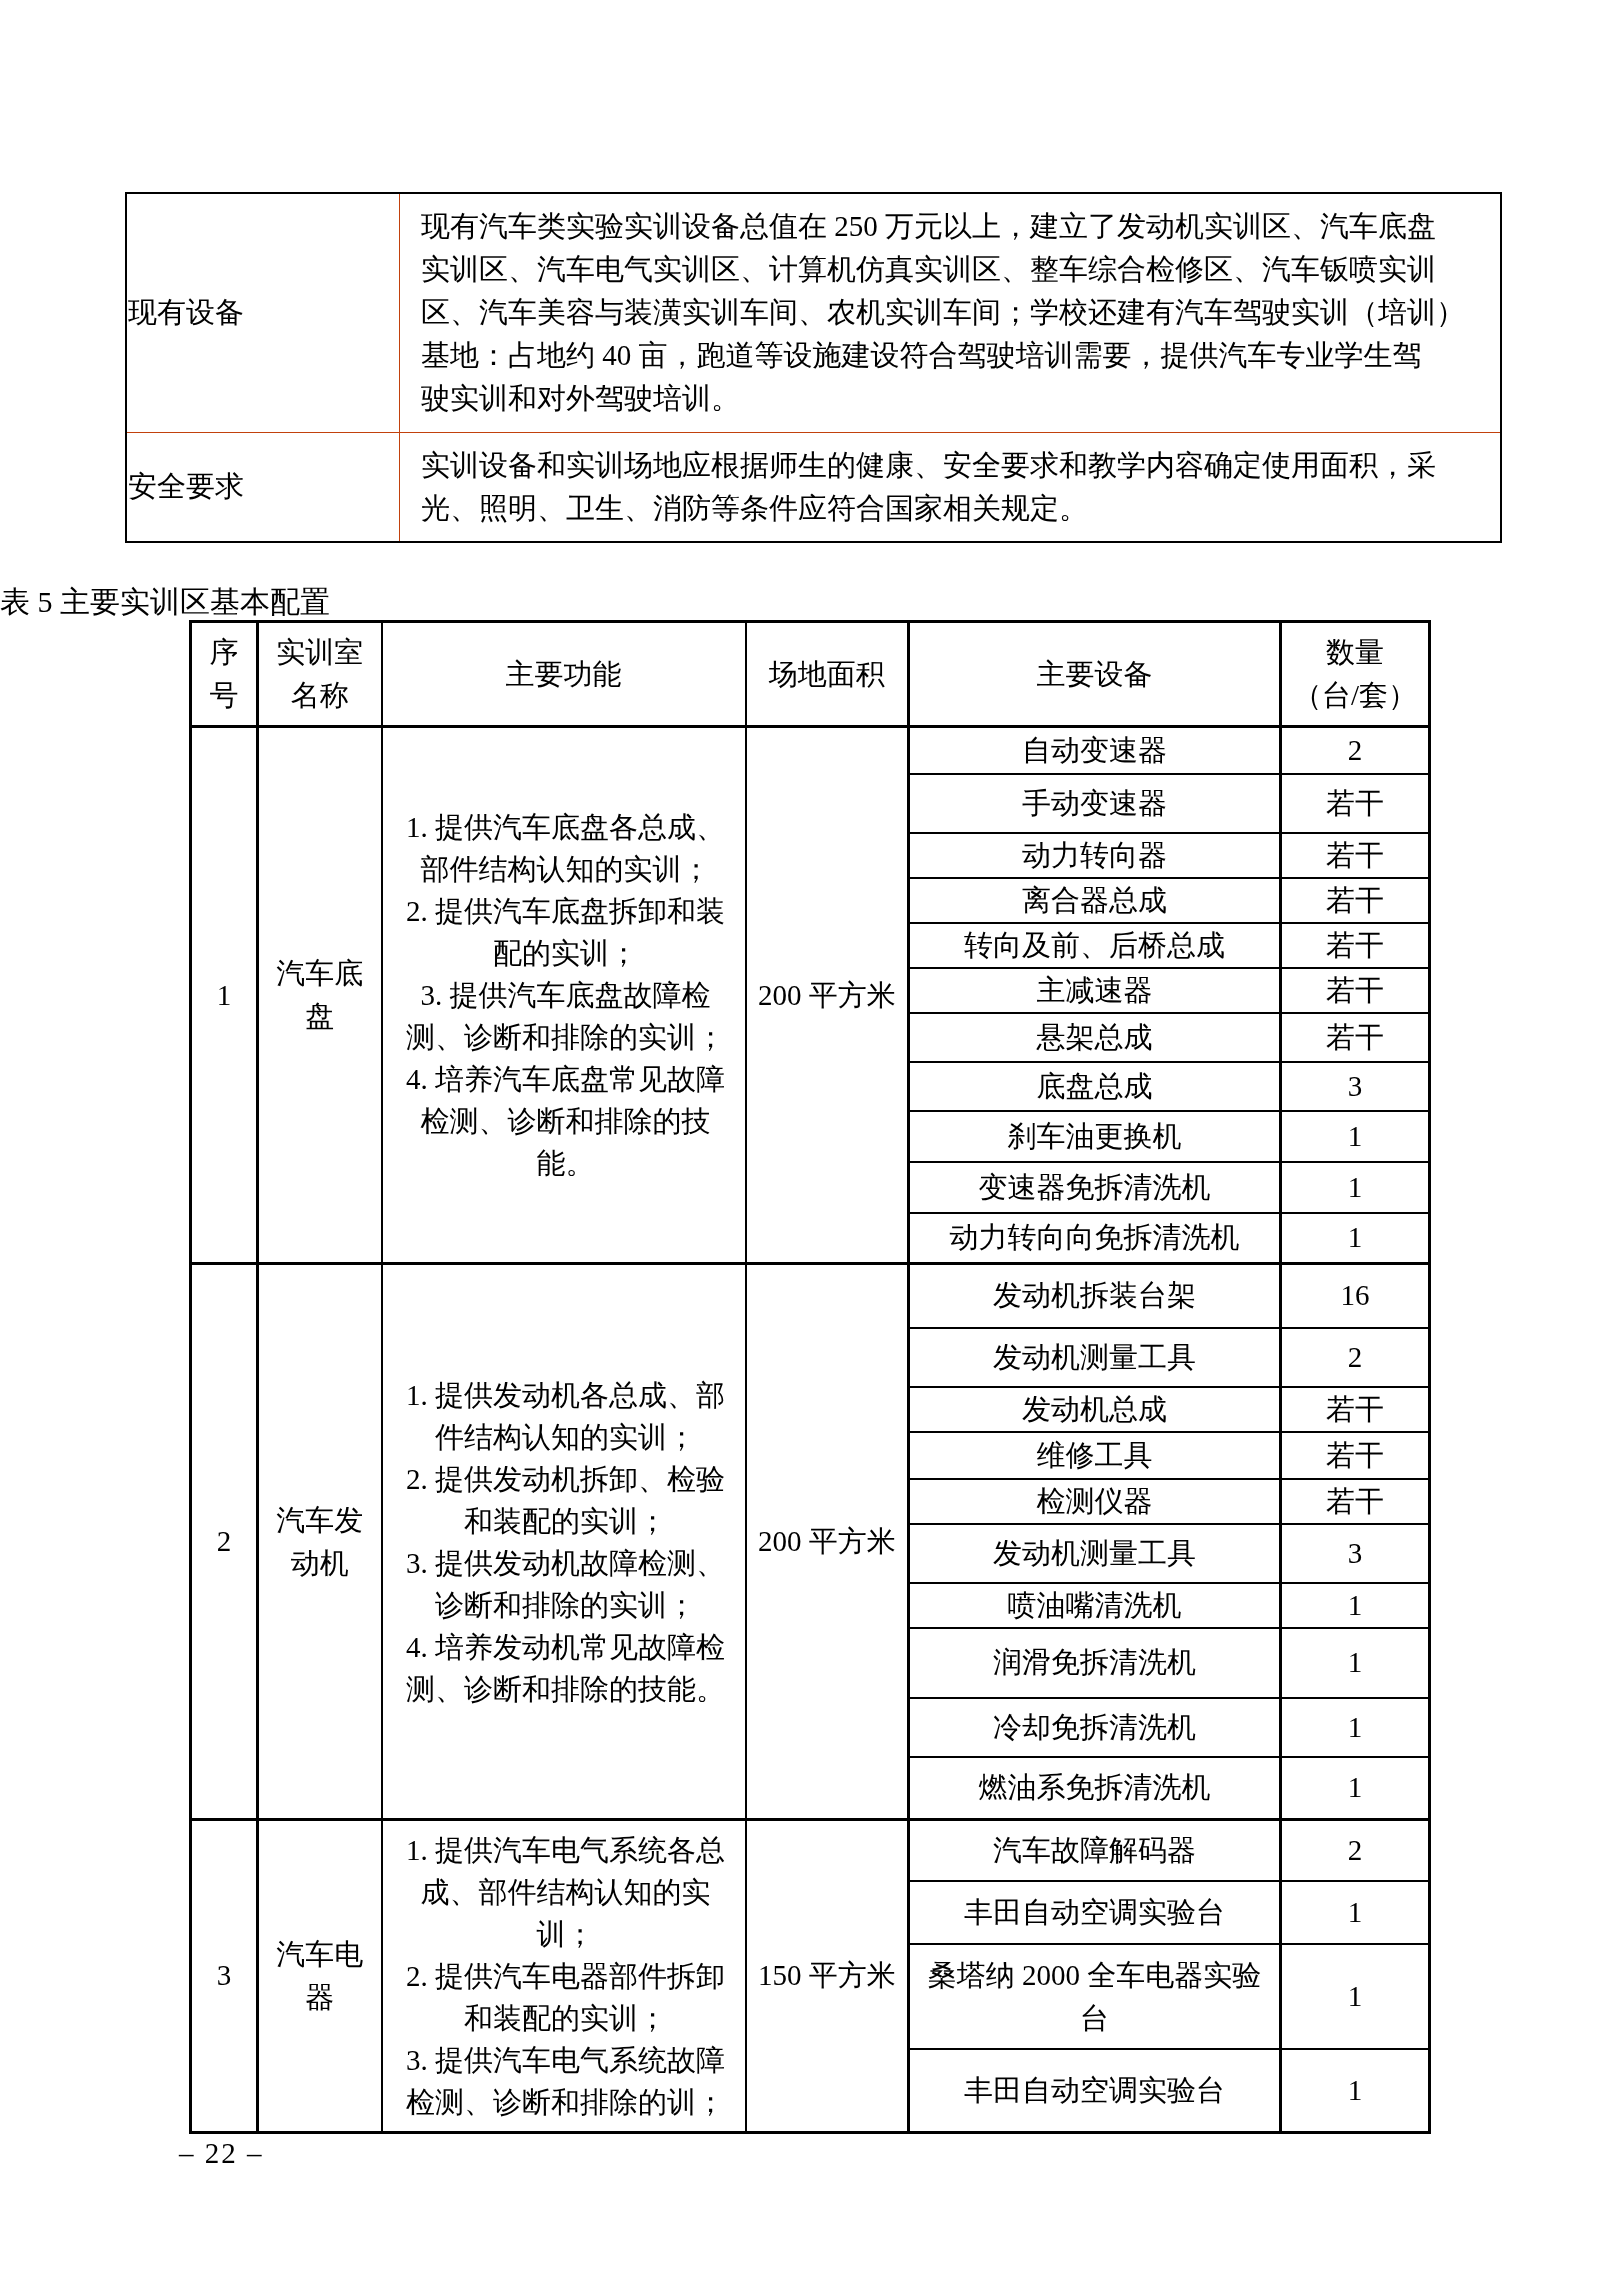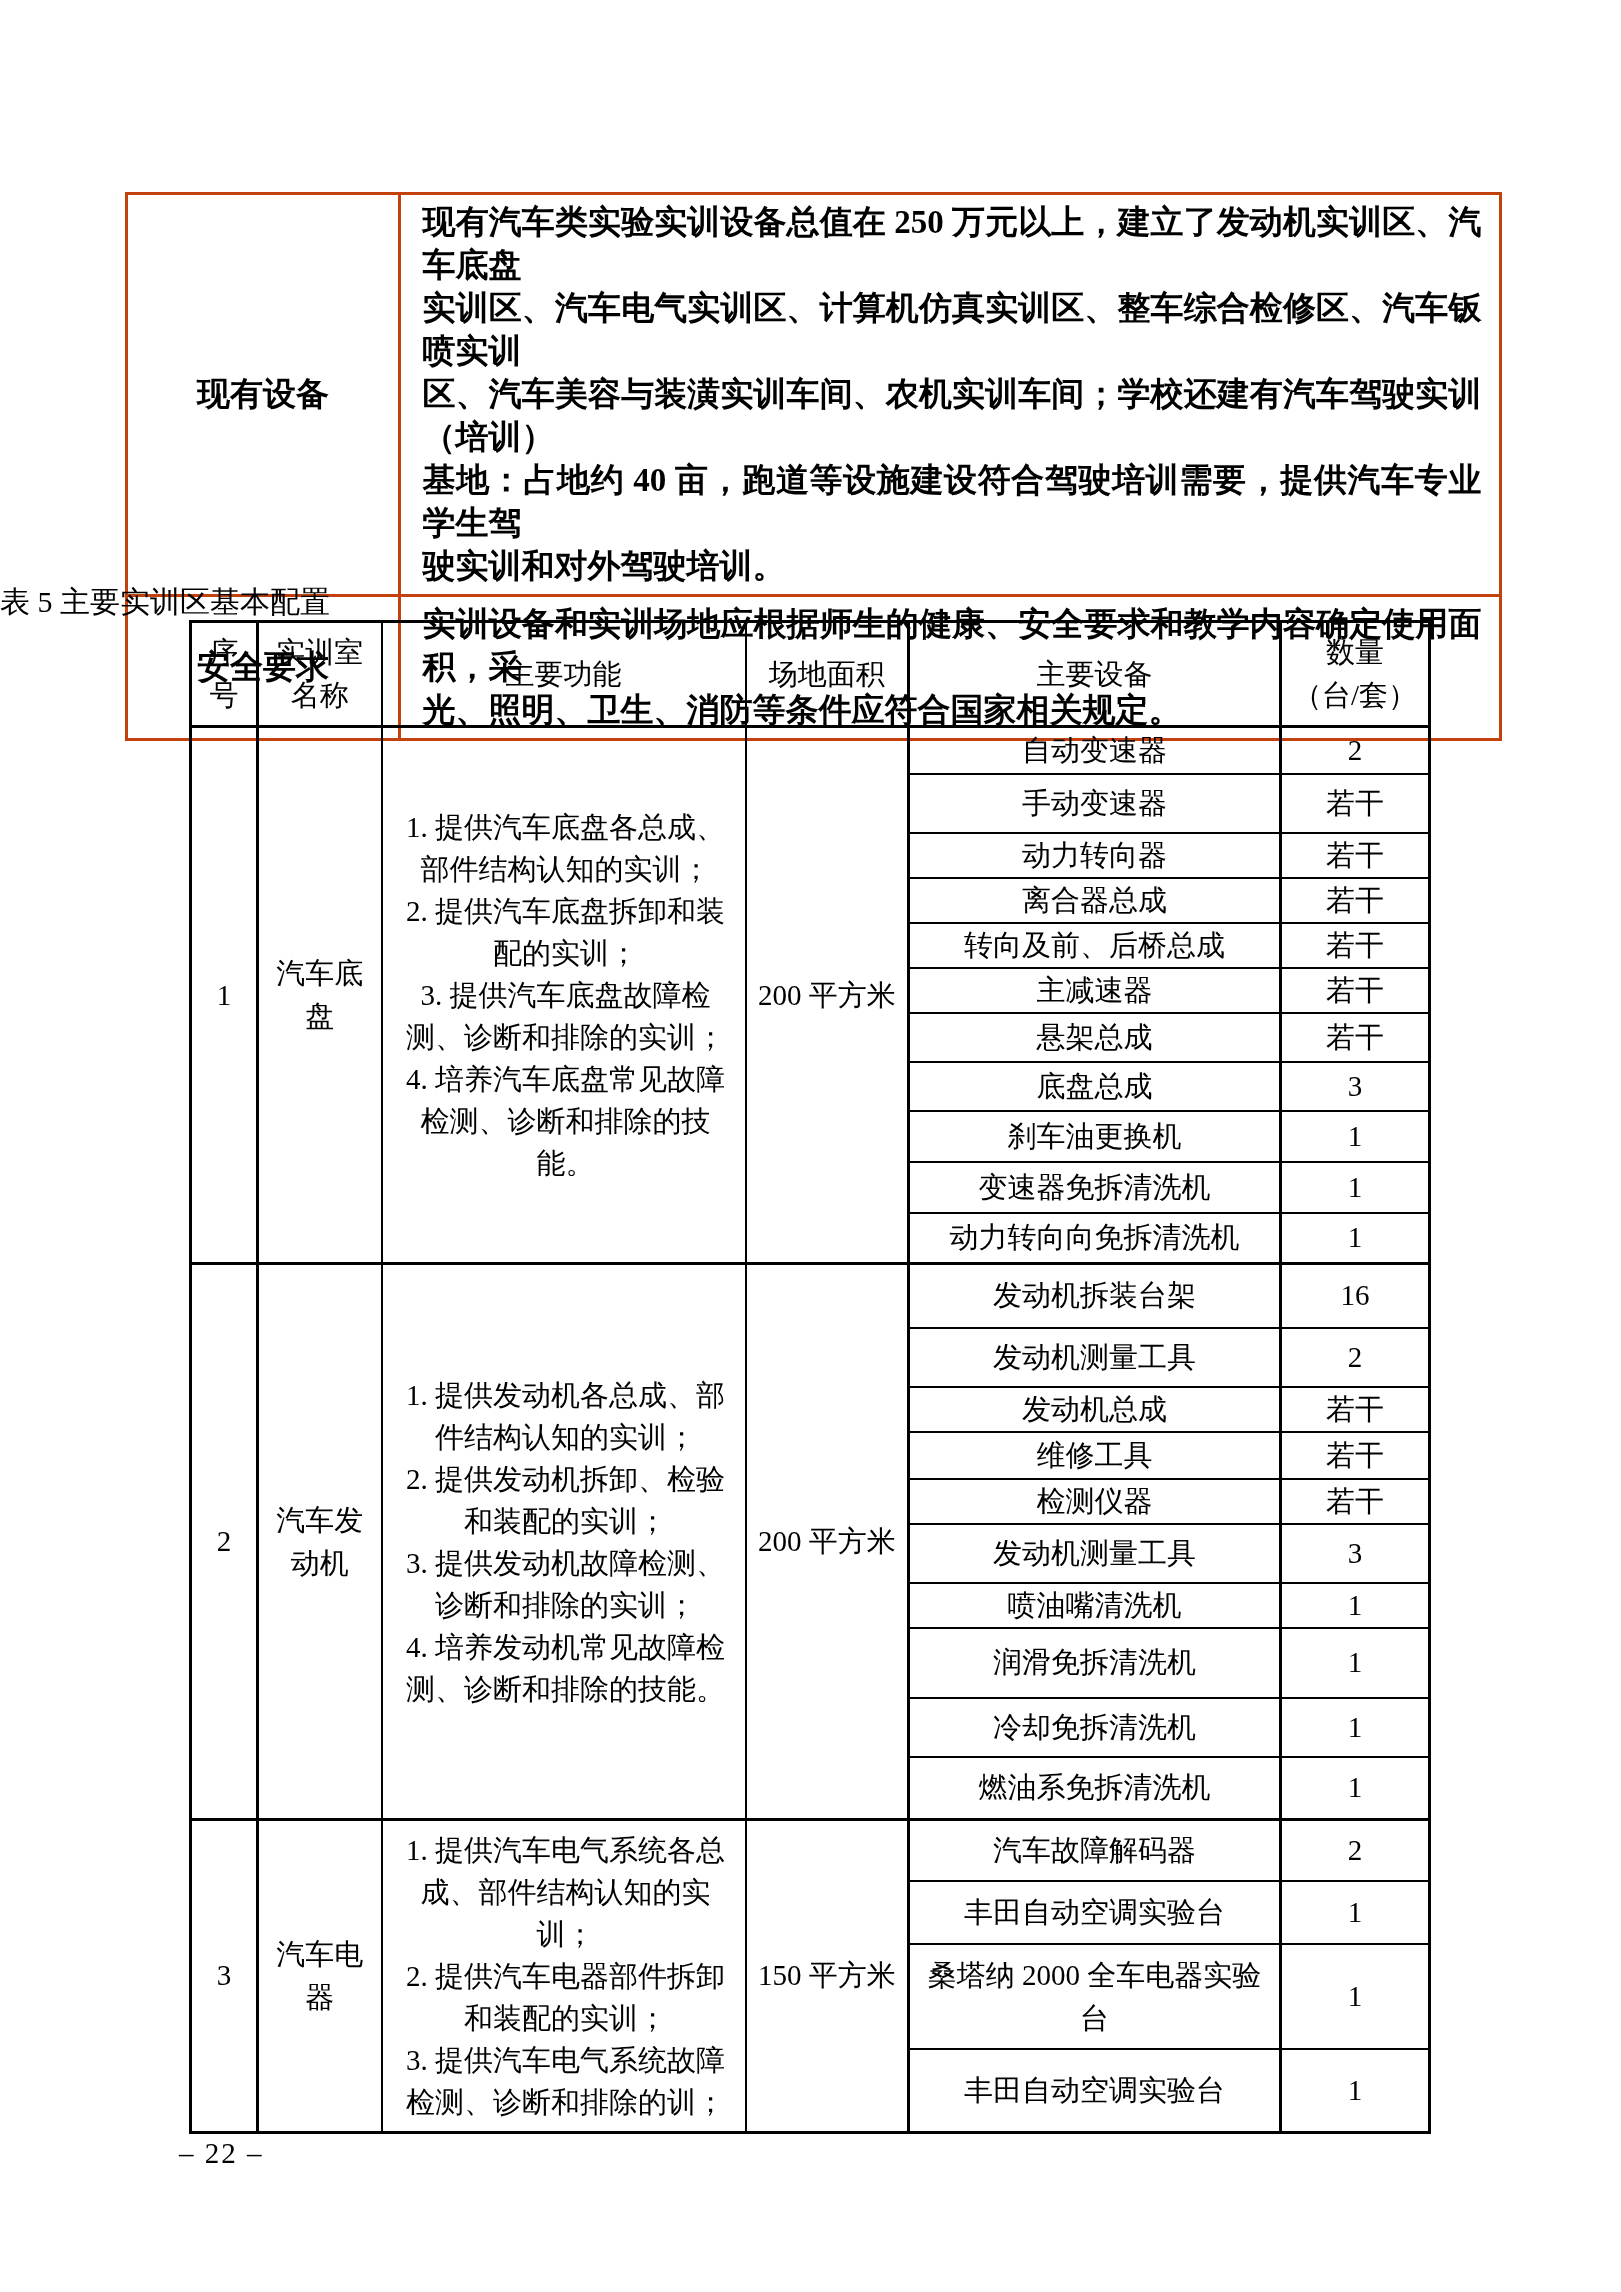--- a/index.html
+++ b/index.html
@@ -17,26 +17,24 @@
   .info-table {
     position: absolute;
     left: 125px;
     top: 192px;
     width: 1377px;
     border-collapse: collapse;
     table-layout: fixed;
     border: 2.9px solid #000;
   }
   .info-table td {
-    border: 3px solid #c2410c;
-    font-size: 33px;
-    font-weight: bold;
+    border: 1px solid #c2410c;
+    font-size: 29px;
   }
   .info-table .label-cell {
-    text-align: center;
     vertical-align: middle;
     margin-left: 36px;
   }
   .info-table .content-cell {
     padding: 5.9px 17.6px 5.9px 21.6px;
     line-height: 43px;
     text-align: justify;
     vertical-align: middle;
   }
 

